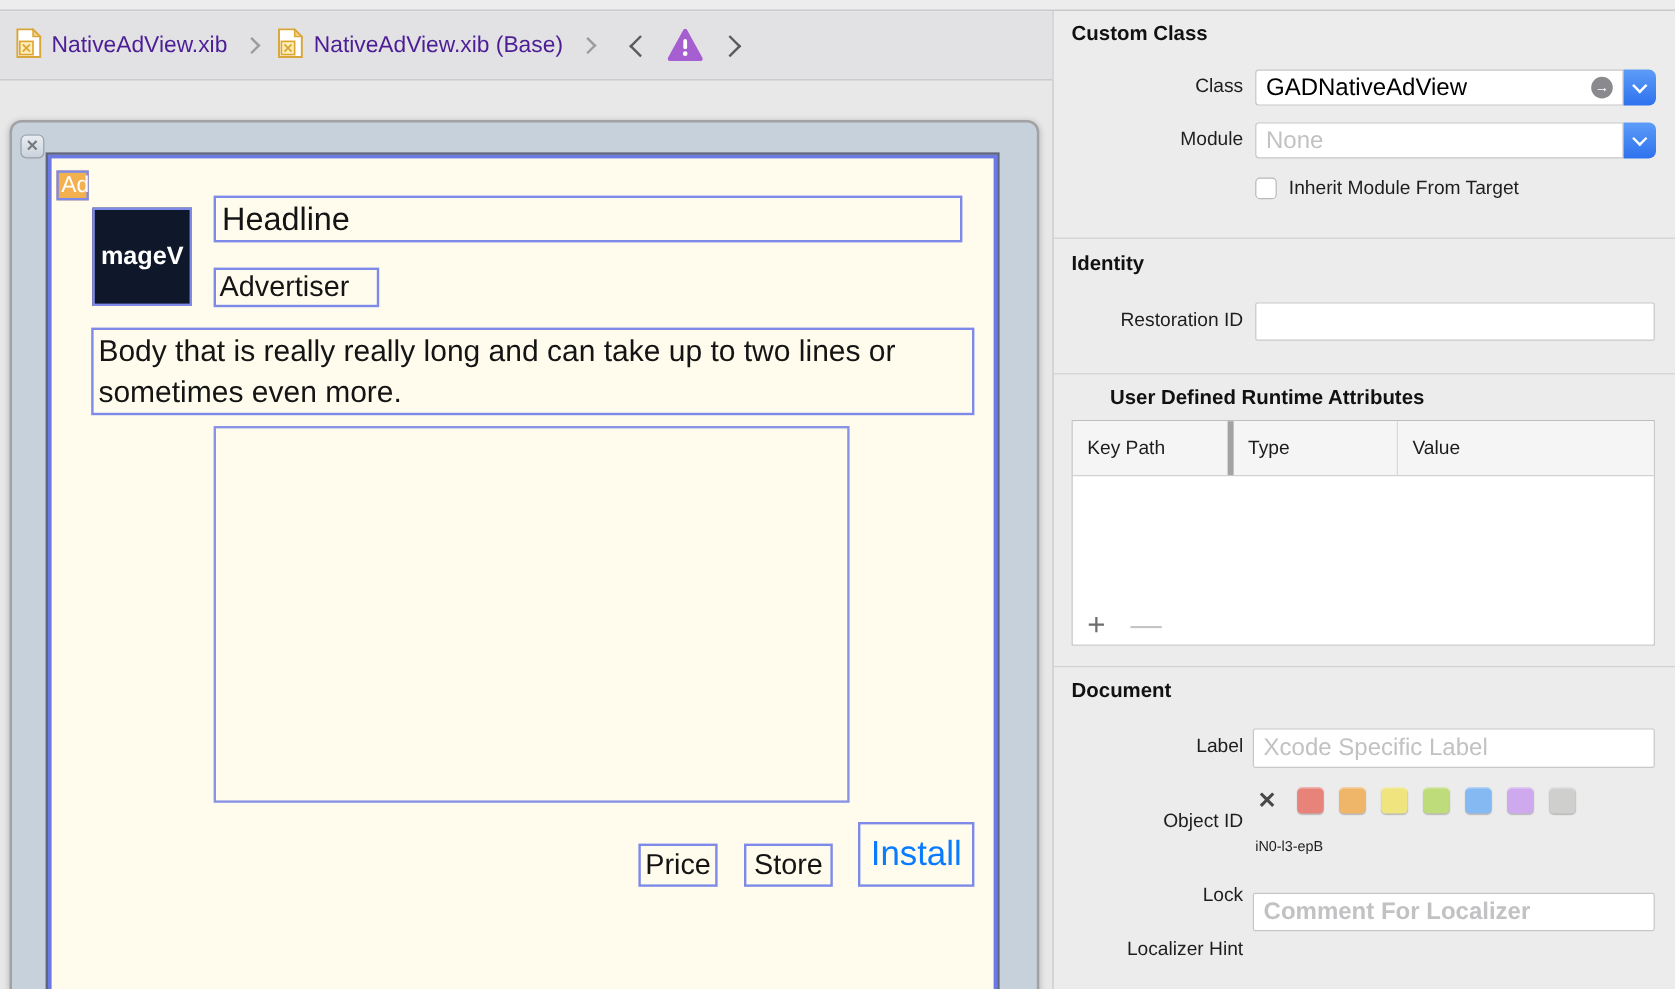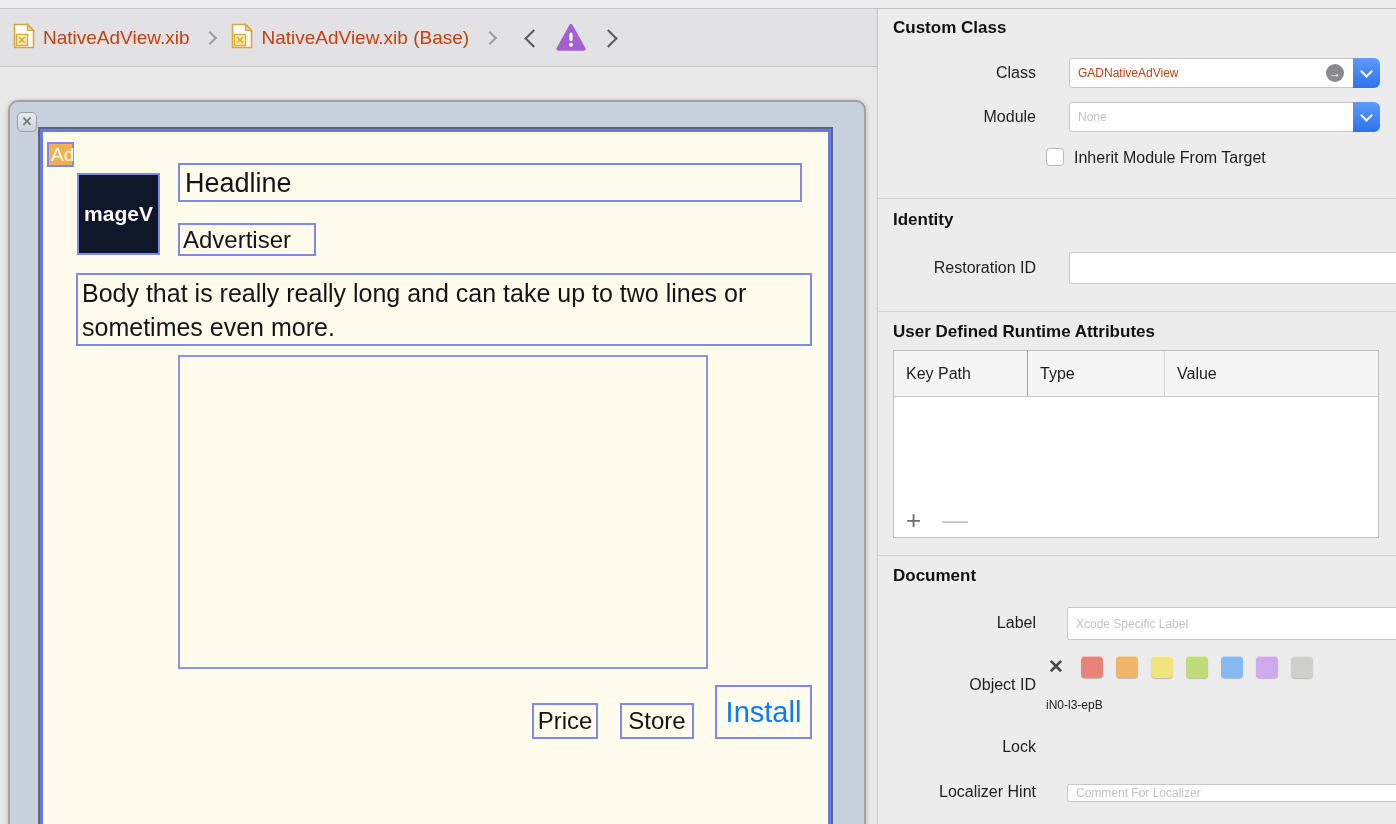--- a/index.html
+++ b/index.html
@@ -6,21 +6,21 @@
   html,body { width:1396px; height:824px; overflow:hidden;
     font-family:"Liberation Sans", sans-serif; background:#E8E8E9; }
 
   
   .top-strip { position:absolute; left:0; top:0; width:1396px; height:9px;
     background:#EDEDEE; border-bottom:1px solid #C0C0C2; z-index:40; }
   .jump-bar { position:absolute; left:0; top:10px; width:877px; height:57px;
     background:#E2E2E4; border-bottom:1px solid #C6C6C8; z-index:30;
     display:flex; align-items:center; padding-left:13px; gap:10px; }
   .jb-item { display:flex; align-items:center; gap:8px; cursor:default; }
-  .jb-label { font-size:19px; color:#c2410c; white-space:nowrap; }
+  .jb-label { font-size:19px; color:#4c1d95; white-space:nowrap; }
   .sep-chev { width:10px; height:10px; border-top:2px solid #9A9AA0;
     border-right:2px solid #9A9AA0; transform:rotate(45deg); margin:0 6px; }
   .nav-chev { width:13px; height:13px; border-top:2.5px solid #5A5A5E;
     border-right:2.5px solid #5A5A5E; }
   .nav-prev { transform:rotate(-135deg); margin-left:16px; }
   .nav-next { transform:rotate(45deg); }
   .warn-wrap { margin:0 6px; display:flex; align-items:center; }
 
   
   .editor { position:absolute; left:0; top:68px; width:877px; height:756px;
@@ -57,42 +57,42 @@
     color:#0A7BFF; display:flex; align-items:center; justify-content:center; }
 
   
   .inspector { position:absolute; left:877px; top:0; width:519px; height:824px;
     background:#ECECEC; border-left:1px solid #C6C6C8; }
   .ins-title { position:absolute; left:15px; font-size:17px; font-weight:bold; color:#111; }
   .divider { position:absolute; left:0; width:519px; height:0; border-top:1px solid #D2D2D4; }
   .ins-label { position:absolute; left:0; width:158px; text-align:right;
     font-size:16px; color:#1E1E1E; }
   .tfield { position:absolute; background:#fff; border:1px solid #C7C7C9;
-    border-radius:2px; font-size:12px; color:#c2410c; padding:0 8px;
-    font-family:"Liberation Sans",sans-serif; outline:none;margin-left:23px; }
+    border-radius:2px; font-size:20px; color:#000000; padding:0 8px;
+    font-family:"Liberation Sans",sans-serif; outline:none; }
   .tfield::placeholder { color:#C2C2C4; }
   .combo-input { border-radius:3px 0 0 3px; padding-right:30px; }
   .goto-btn { position:absolute; width:18px; height:18px; border-radius:50%;
     background:#8A8A8E; color:#fff; font-size:12px; line-height:18px;
     text-align:center; cursor:pointer; }
   .dd-btn { position:absolute; width:27px; height:30px;
     background:linear-gradient(#5D9CF8,#2E72EE); border-radius:0 6px 6px 0;
     display:flex; align-items:center; justify-content:center; cursor:pointer; }
   .dd-chev { width:9px; height:9px; border-right:2.5px solid #fff;
     border-bottom:2.5px solid #fff; transform:rotate(45deg); margin-top:-4px; }
   .checkbox { position:absolute; width:18px; height:18px; background:#fff;
     border:1px solid #B9B9BB; border-radius:4px; cursor:pointer; }
   .chk-label { position:absolute; font-size:16px; color:#1E1E1E; }
 
   .udra-table { position:absolute; left:15px; top:350px; width:486px; height:188px;
     border:1px solid #BDBDBF; background:#fff; }
   .udra-head { display:flex; height:46px; background:#F5F5F5;
     border-bottom:1px solid #C9C9CB; }
   .udra-th { font-size:16px; color:#1D1D1F; line-height:45px; padding-left:12px; }
-  .udra-th.c1 { width:134px; border-right:1px solid #a3a3a3; }
+  .udra-th.c1 { width:134px; border-right:5px solid #a3a3a3; }
   .udra-th.c2 { width:137px; border-right:1px solid #D8D8DA; }
   .udra-th.c3 { flex:1; }
   .udra-body { position:relative; height:140px; background:#fff; }
   .tbl-add { position:absolute; left:12px; bottom:4px; font-size:26px;
     color:#6E6E70; font-weight:300; cursor:pointer; line-height:26px; }
   .tbl-remove { position:absolute; left:48px; bottom:4px; font-size:26px;
     color:#C4C4C6; font-weight:300; cursor:default; line-height:26px; }
 
   .x-none { position:absolute; left:170px; font-size:19px; font-weight:bold;
     color:#48484A; cursor:pointer; }
@@ -191,21 +191,21 @@
   <div class="chk-label" style="left:196px; top:149px;">Inherit Module From Target</div>
 
   <div class="divider" style="top:198px;"></div>
 
   <div class="ins-title" style="top:210px;">Identity</div>
   <div class="ins-label" style="top:259px;">Restoration ID</div>
   <input class="tfield" style="left: 168px; top: 252px; width: 333px; height: 32px;" value="">
 
   <div class="divider" style="top:311px;"></div>
 
-  <div class="ins-title" style="top:322px;">User Defined Runtime Attributes</div>
+  <div class="ins-title" style="top:322px;margin-left:32px;">User Defined Runtime Attributes</div>
   <div class="udra-table">
     <div class="udra-head">
       <div class="udra-th c1">Key Path</div>
       <div class="udra-th c2">Type</div>
       <div class="udra-th c3">Value</div>
     </div>
     <div class="udra-body">
       <div class="tbl-add">+</div>
       <div class="tbl-remove">—</div>
     </div>
@@ -227,14 +227,14 @@
       <div class="swatch" style="background: rgb(207, 169, 238);"></div>
       <div class="swatch" style="background: rgb(207, 207, 206);"></div>
     </div>
 
   <div class="ins-label" style="top:676px;">Object ID</div>
   <div class="objid-val" style="top:698px;">iN0-l3-epB</div>
 
   <div class="ins-label" style="top:738px;">Lock</div>
 
   <div class="ins-label" style="top:783px;">Localizer Hint</div>
-  <input class="tfield" style="left: 166px; top: 784px; width: 335px; height: 18px;" placeholder="Comment For Localizer">
+  <input class="tfield" style="left: 166px; top: 744px; width: 335px; height: 32px; font-weight: bold;" placeholder="Comment For Localizer">
 </div>
 
 </body></html>

